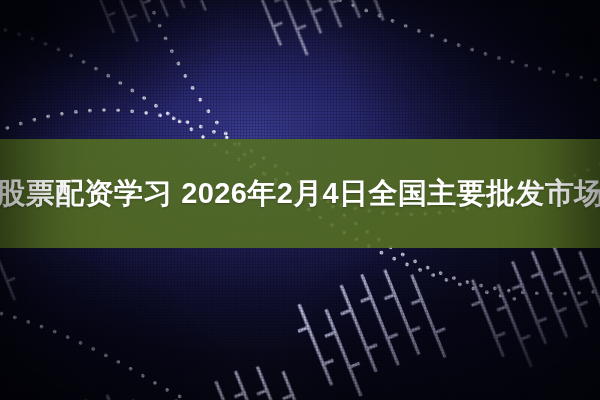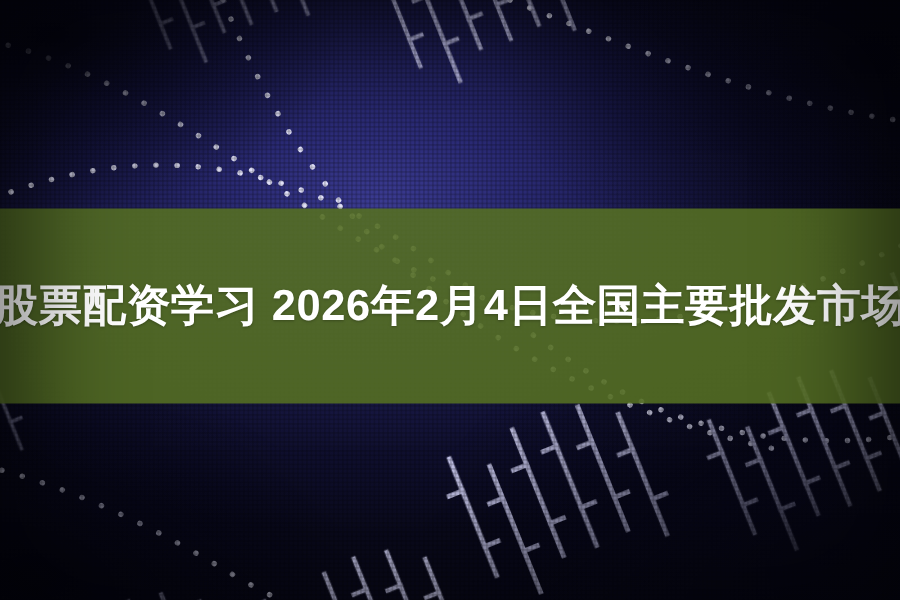--- a/index.html
+++ b/index.html
@@ -53,21 +53,21 @@
     height: 160%;
   }
   .art-layer svg { width: 100%; height: 100%; display: block; }
 
   
   .title-band {
     position: absolute;
     left: 0;
     right: 0;
     top: 139px;
-    height: 130px;
+    height: 109px;
     background: rgba(84, 110, 36, 0.90);
     display: flex;
     align-items: center;
     justify-content: center;
     box-sizing: border-box;
   }
   .title-line {
     color: #ffffff;
     font-weight: bold;
     font-size: 29px;

